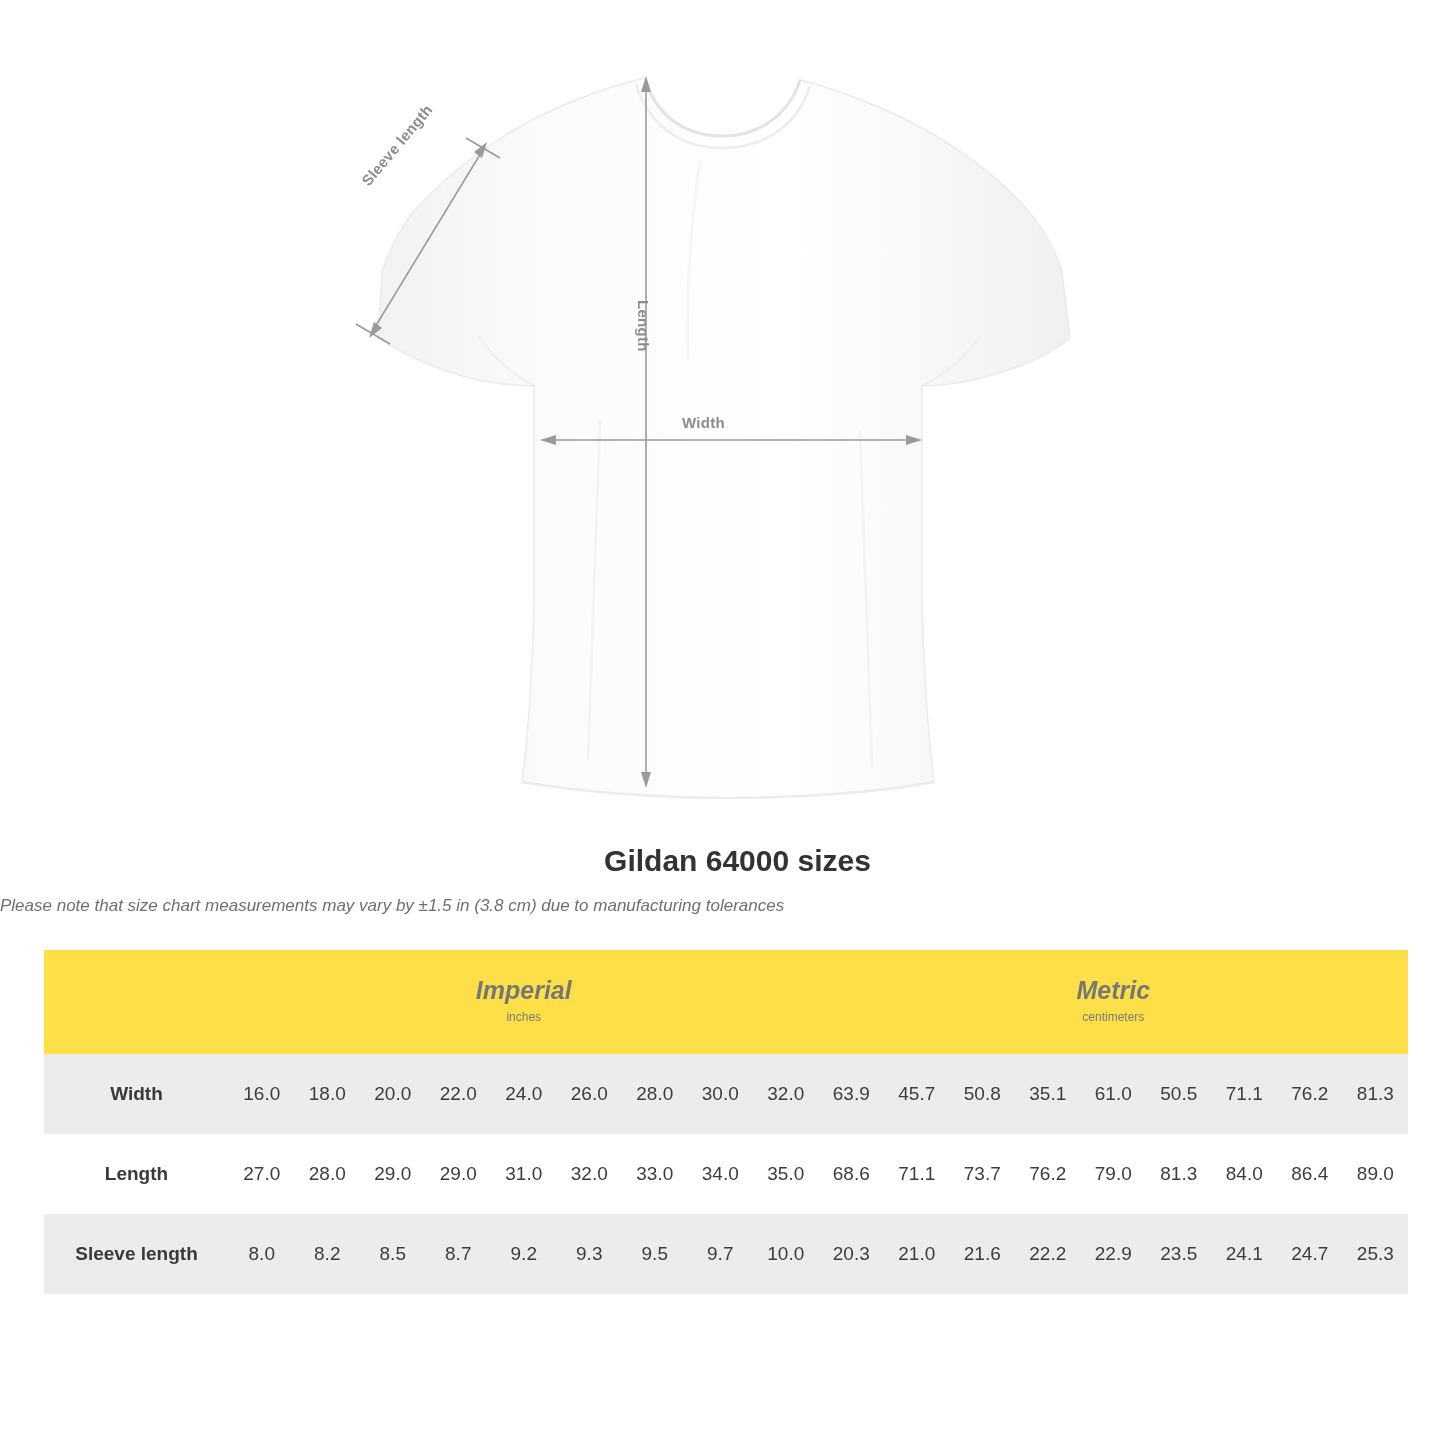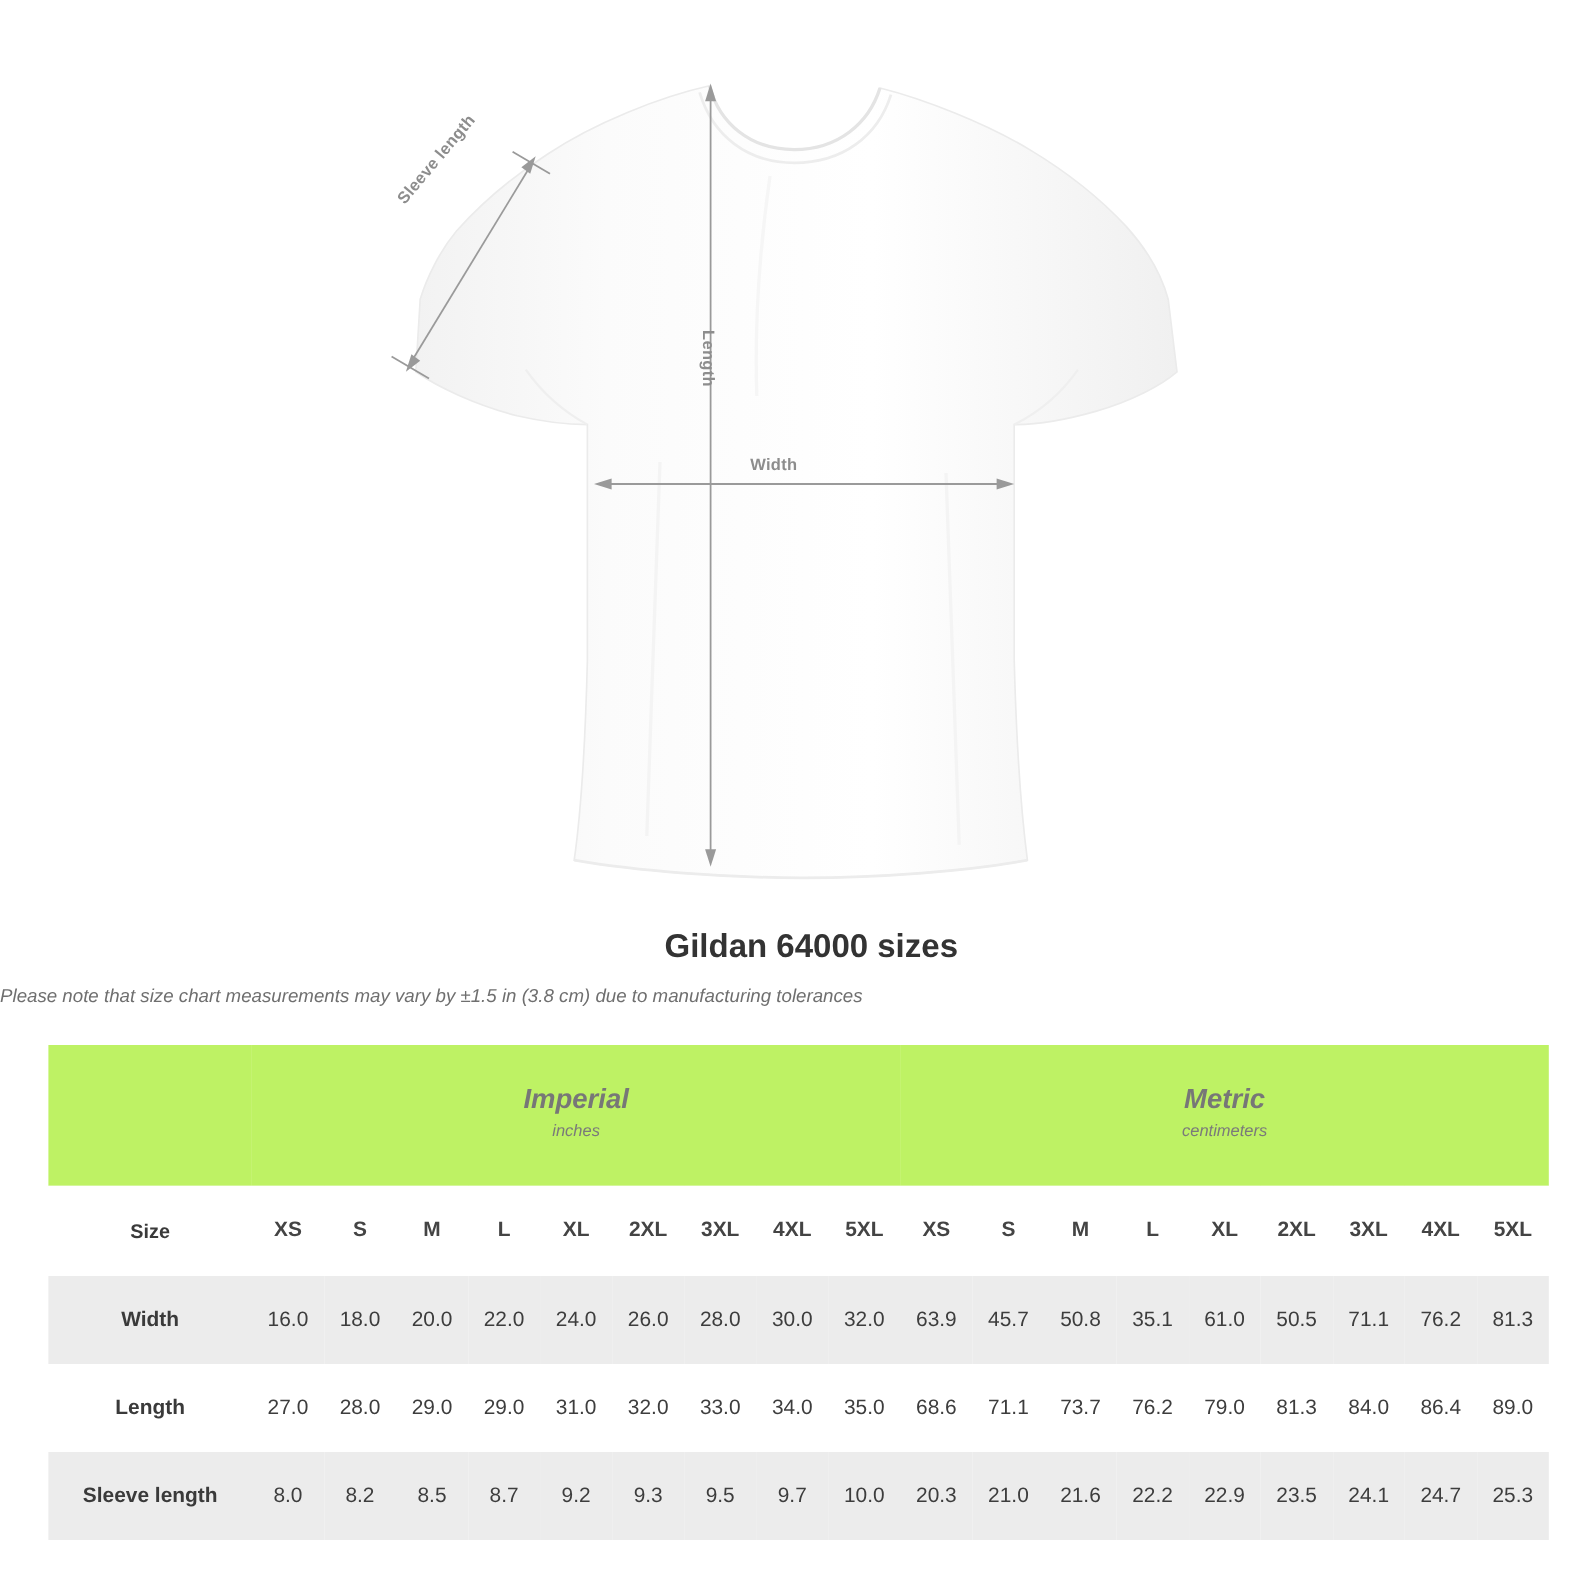--- a/index.html
+++ b/index.html
@@ -77,33 +77,32 @@
     width: 1357px;
     table-layout: fixed;
   }
   table.size-table td,
   table.size-table th {
     border: none;
     text-align: center;
     vertical-align: middle;
   }
   .unit-head {
-    background: #bef264;
-    height: 128px;
+    background: #fde047;
+    height: 104px;
   }
   .unit-head .unit-name {
     font-size: 25px;
     font-weight: bold;
     font-style: italic;
     color: #777777;
     line-height: 1.25;
   }
   .unit-head .unit-sub {
-    font-size: 15px;
-    font-style: italic;
+    font-size: 12px;
     color: #7a7a7a;
     line-height: 1.9;
     text-align: center;
   }
   .row-head {
     height: 82px;
     background: #ffffff;
   }
   .row-head td {
     font-size: 19px;
@@ -236,41 +235,20 @@
         <td colspan="9">
           <div class="unit-name">Imperial</div>
           <div class="unit-sub">inches</div>
         </td>
         <td colspan="9">
           <div class="unit-name">Metric</div>
           <div class="unit-sub">centimeters</div>
         </td>
       </tr>
 
-      <tr class="row-head">
-        <td class="rowlabel">Size</td>
-        <td>XS</td>
-        <td>S</td>
-        <td>M</td>
-        <td>L</td>
-        <td>XL</td>
-        <td>2XL</td>
-        <td>3XL</td>
-        <td>4XL</td>
-        <td>5XL</td>
-        <td>XS</td>
-        <td>S</td>
-        <td>M</td>
-        <td>L</td>
-        <td>XL</td>
-        <td>2XL</td>
-        <td>3XL</td>
-        <td>4XL</td>
-        <td>5XL</td>
-      </tr>
 
       <tr class="data-row shade">
         <td class="rowlabel">Width</td>
         <td class="val">16.0</td>
         <td class="val">18.0</td>
         <td class="val">20.0</td>
         <td class="val">22.0</td>
         <td class="val">24.0</td>
         <td class="val">26.0</td>
         <td class="val">28.0</td>

